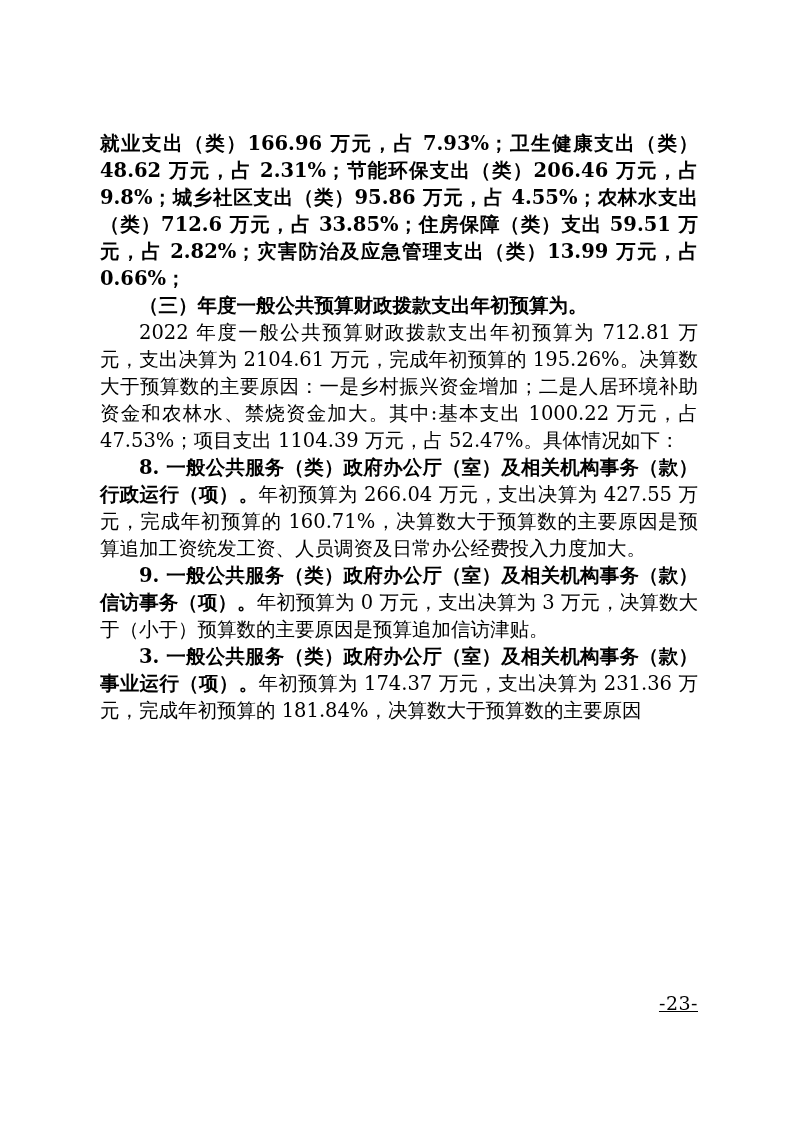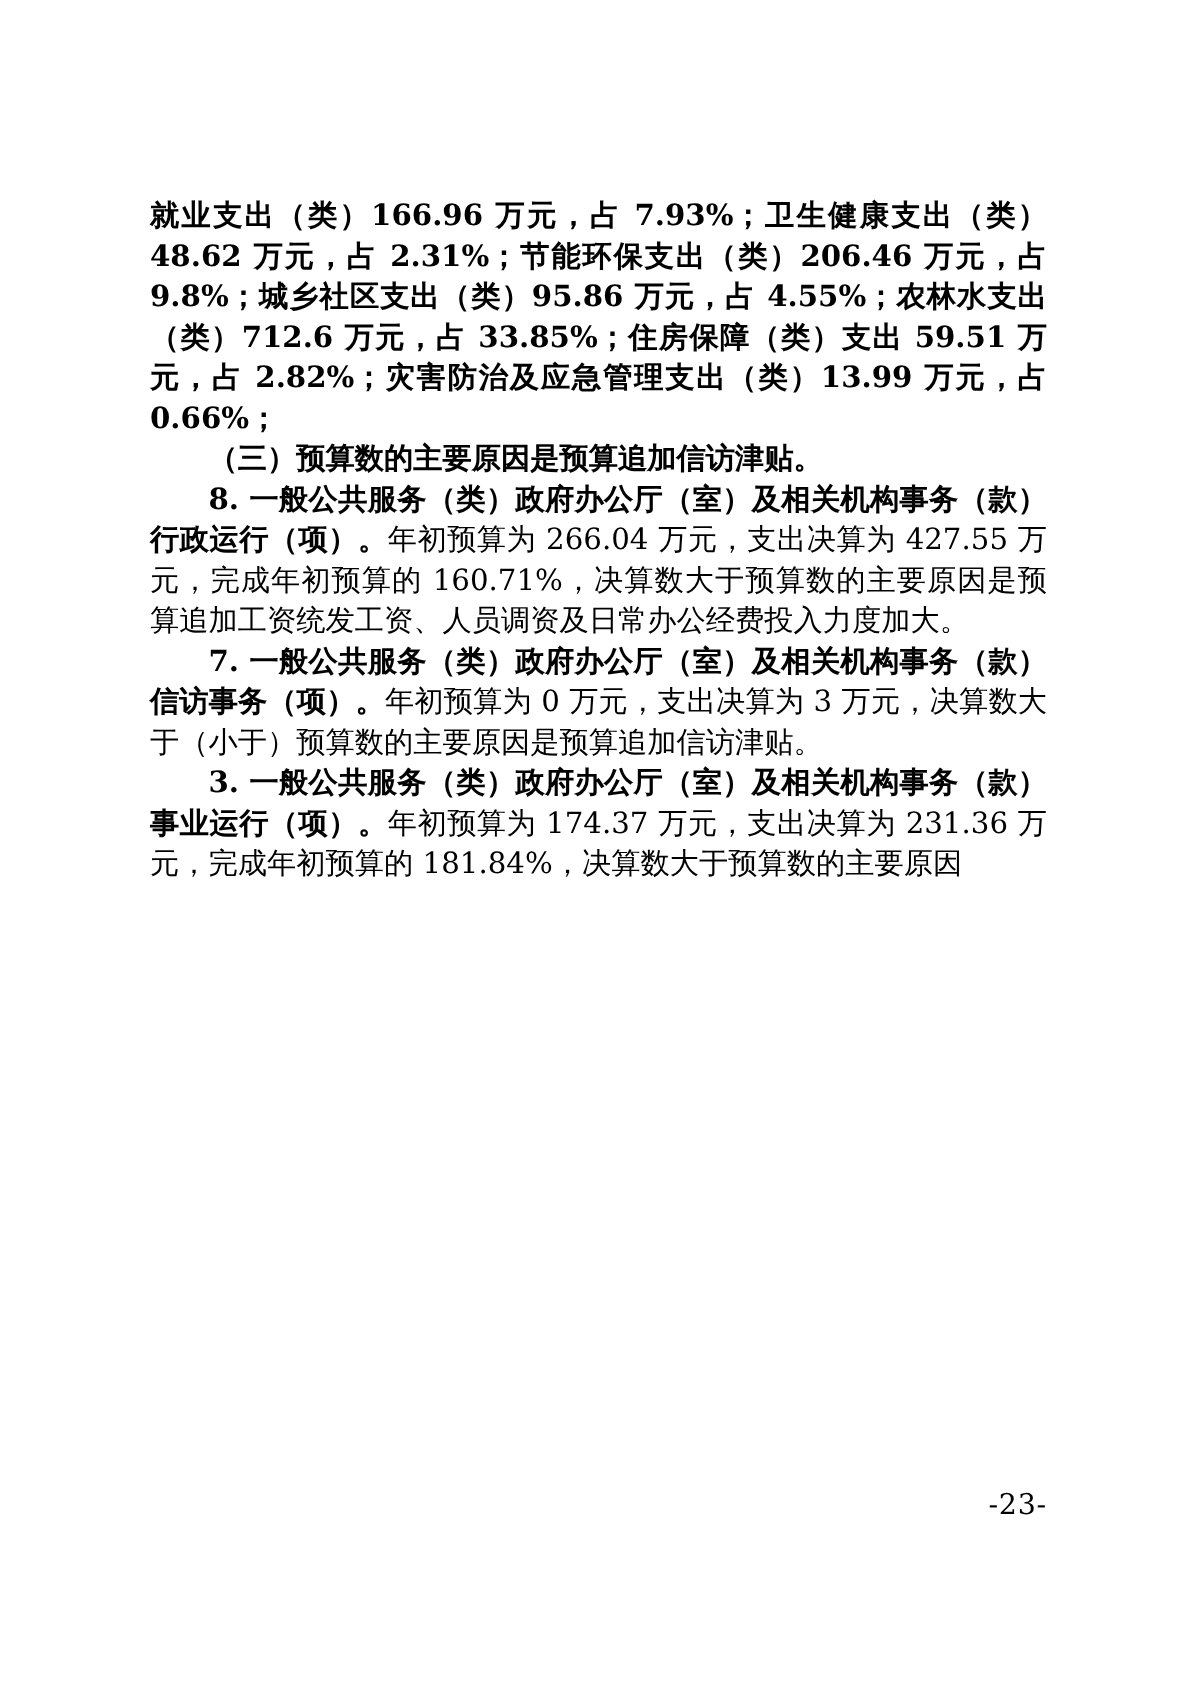--- a/index.html
+++ b/index.html
@@ -45,39 +45,41 @@
     text-indent: 2em;
     font-weight: bold;
   }
   .page-number {
     position: absolute;
     right: 95px;
     bottom: 108px;
     font-size: 19px;
     font-family: "DejaVu Serif", "Liberation Serif", serif;
     letter-spacing: 0.5px;
+    text-decoration: underline;
   }
 </style>
 </head>
 <body>
 
 <div class="page">
   <div class="doc-body">
 
     <p class="noindent bold">就业支出（类）166.96 万元，占 7.93%；卫生健康支出（类）48.62 万元，占 2.31%；节能环保支出（类）206.46 万元，占 9.8%；城乡社区支出（类）95.86 万元，占 4.55%；农林水支出（类）712.6 万元，占 33.85%；住房保障（类）支出 59.51 万元，占 2.82%；灾害防治及应急管理支出（类）13.99 万元，占 0.66%；</p>
 
-    <p class="heading">（三）预算数的主要原因是预算追加信访津贴。</p>
+    <p class="heading">（三）年度一般公共预算财政拨款支出年初预算为。</p>
 
+    <p class="para">2022 年度一般公共预算财政拨款支出年初预算为 712.81 万元，支出决算为 2104.61 万元，完成年初预算的 195.26%。决算数大于预算数的主要原因：一是乡村振兴资金增加；二是人居环境补助资金和农林水、禁烧资金加大。其中:基本支出 1000.22 万元，占 47.53%；项目支出 1104.39 万元，占 52.47%。具体情况如下：</p>
 
     <p class="para">
       <span class="bold">8. 一般公共服务（类）政府办公厅（室）及相关机构事务（款）行政运行（项）。</span><span>年初预算为 266.04 万元，支出决算为 427.55 万元，完成年初预算的 160.71%，决算数大于预算数的主要原因是预算追加工资统发工资、人员调资及日常办公经费投入力度加大。</span>
     </p>
 
     <p class="para">
-      <span class="bold">7. 一般公共服务（类）政府办公厅（室）及相关机构事务（款）信访事务（项）。</span><span>年初预算为 0 万元，支出决算为 3 万元，决算数大于（小于）预算数的主要原因是预算追加信访津贴。</span>
+      <span class="bold">9. 一般公共服务（类）政府办公厅（室）及相关机构事务（款）信访事务（项）。</span><span>年初预算为 0 万元，支出决算为 3 万元，决算数大于（小于）预算数的主要原因是预算追加信访津贴。</span>
     </p>
 
     <p class="para">
       <span class="bold">3. 一般公共服务（类）政府办公厅（室）及相关机构事务（款）事业运行（项）。</span><span>年初预算为 174.37 万元，支出决算为 231.36 万元，完成年初预算的 181.84%，决算数大于预算数的主要原因</span>
     </p>
 
   </div>
 
   <div class="page-number">-23-</div>
 </div>

